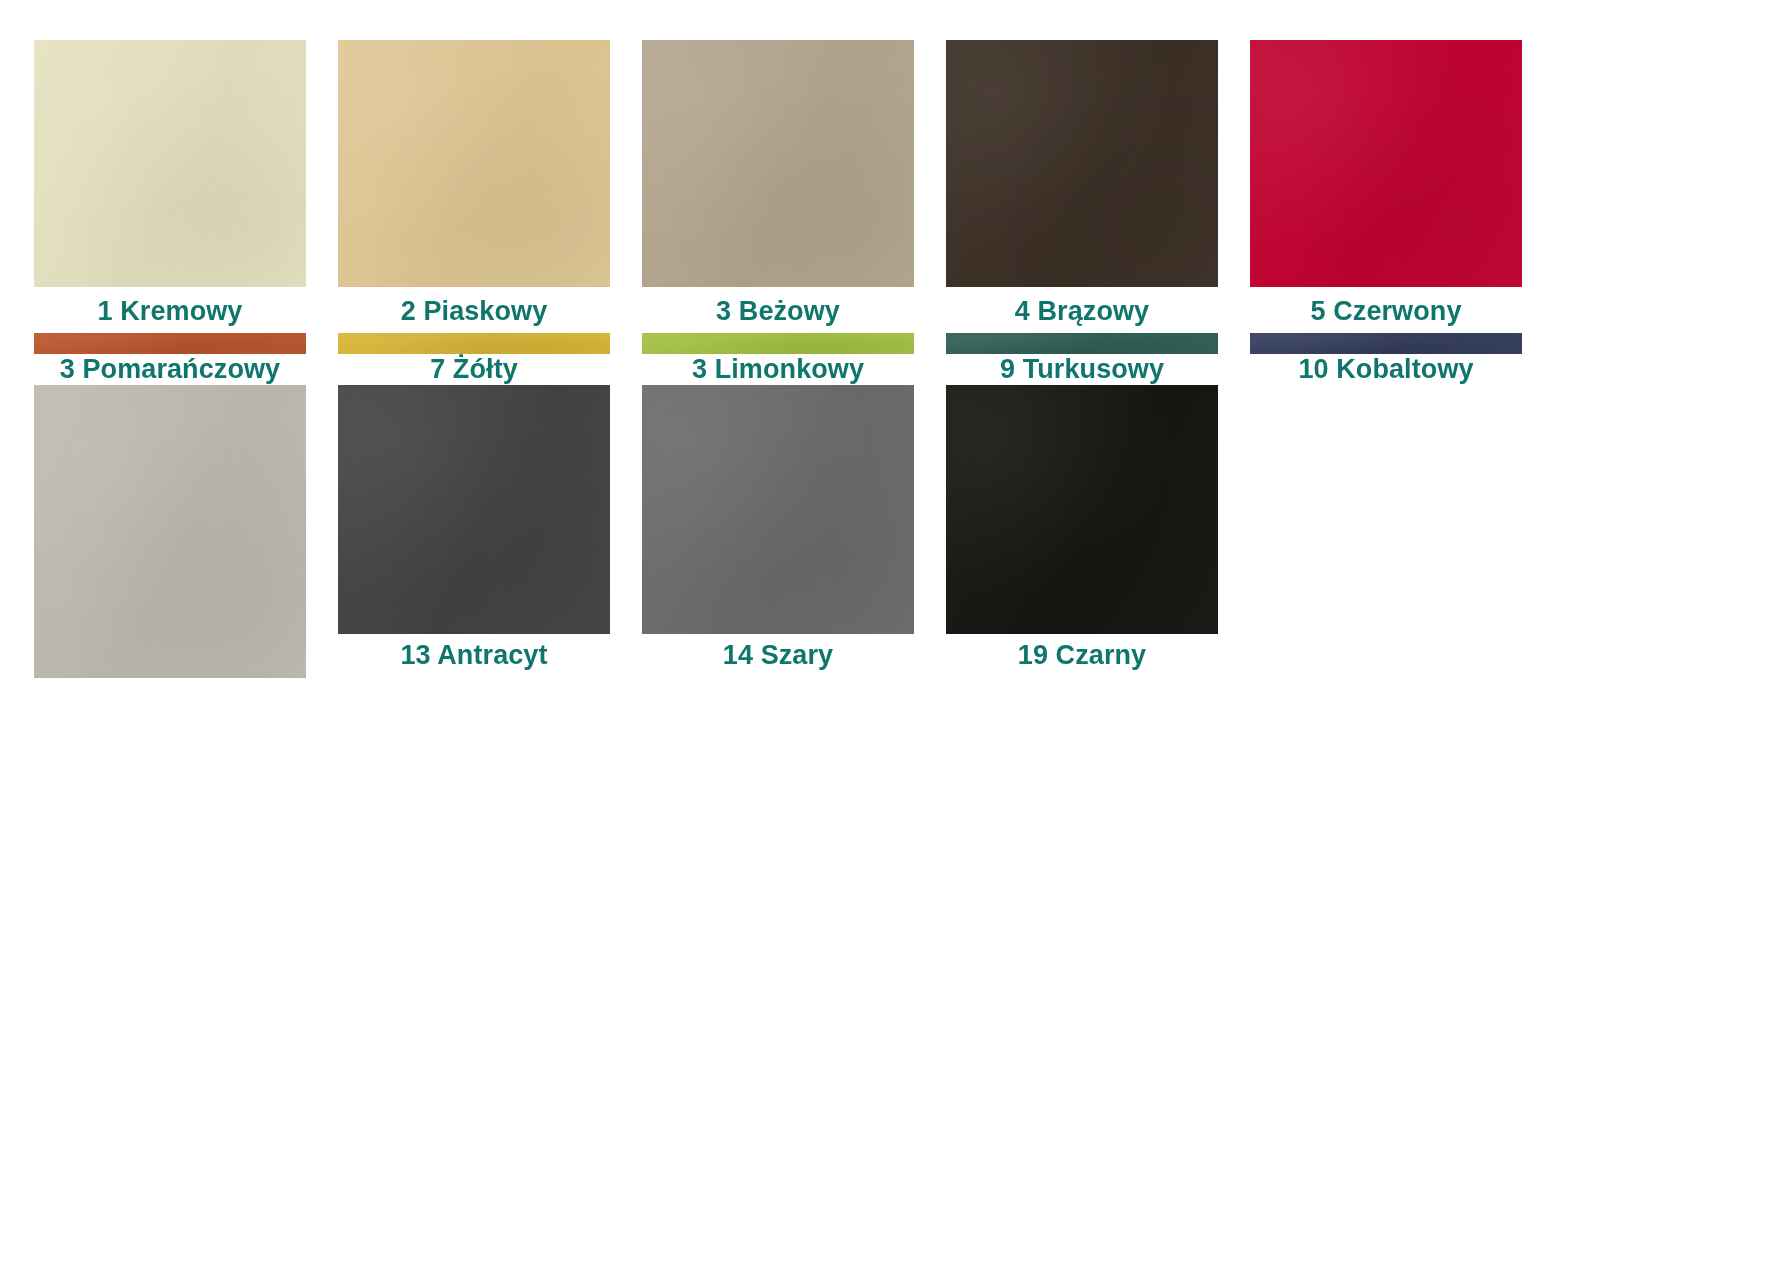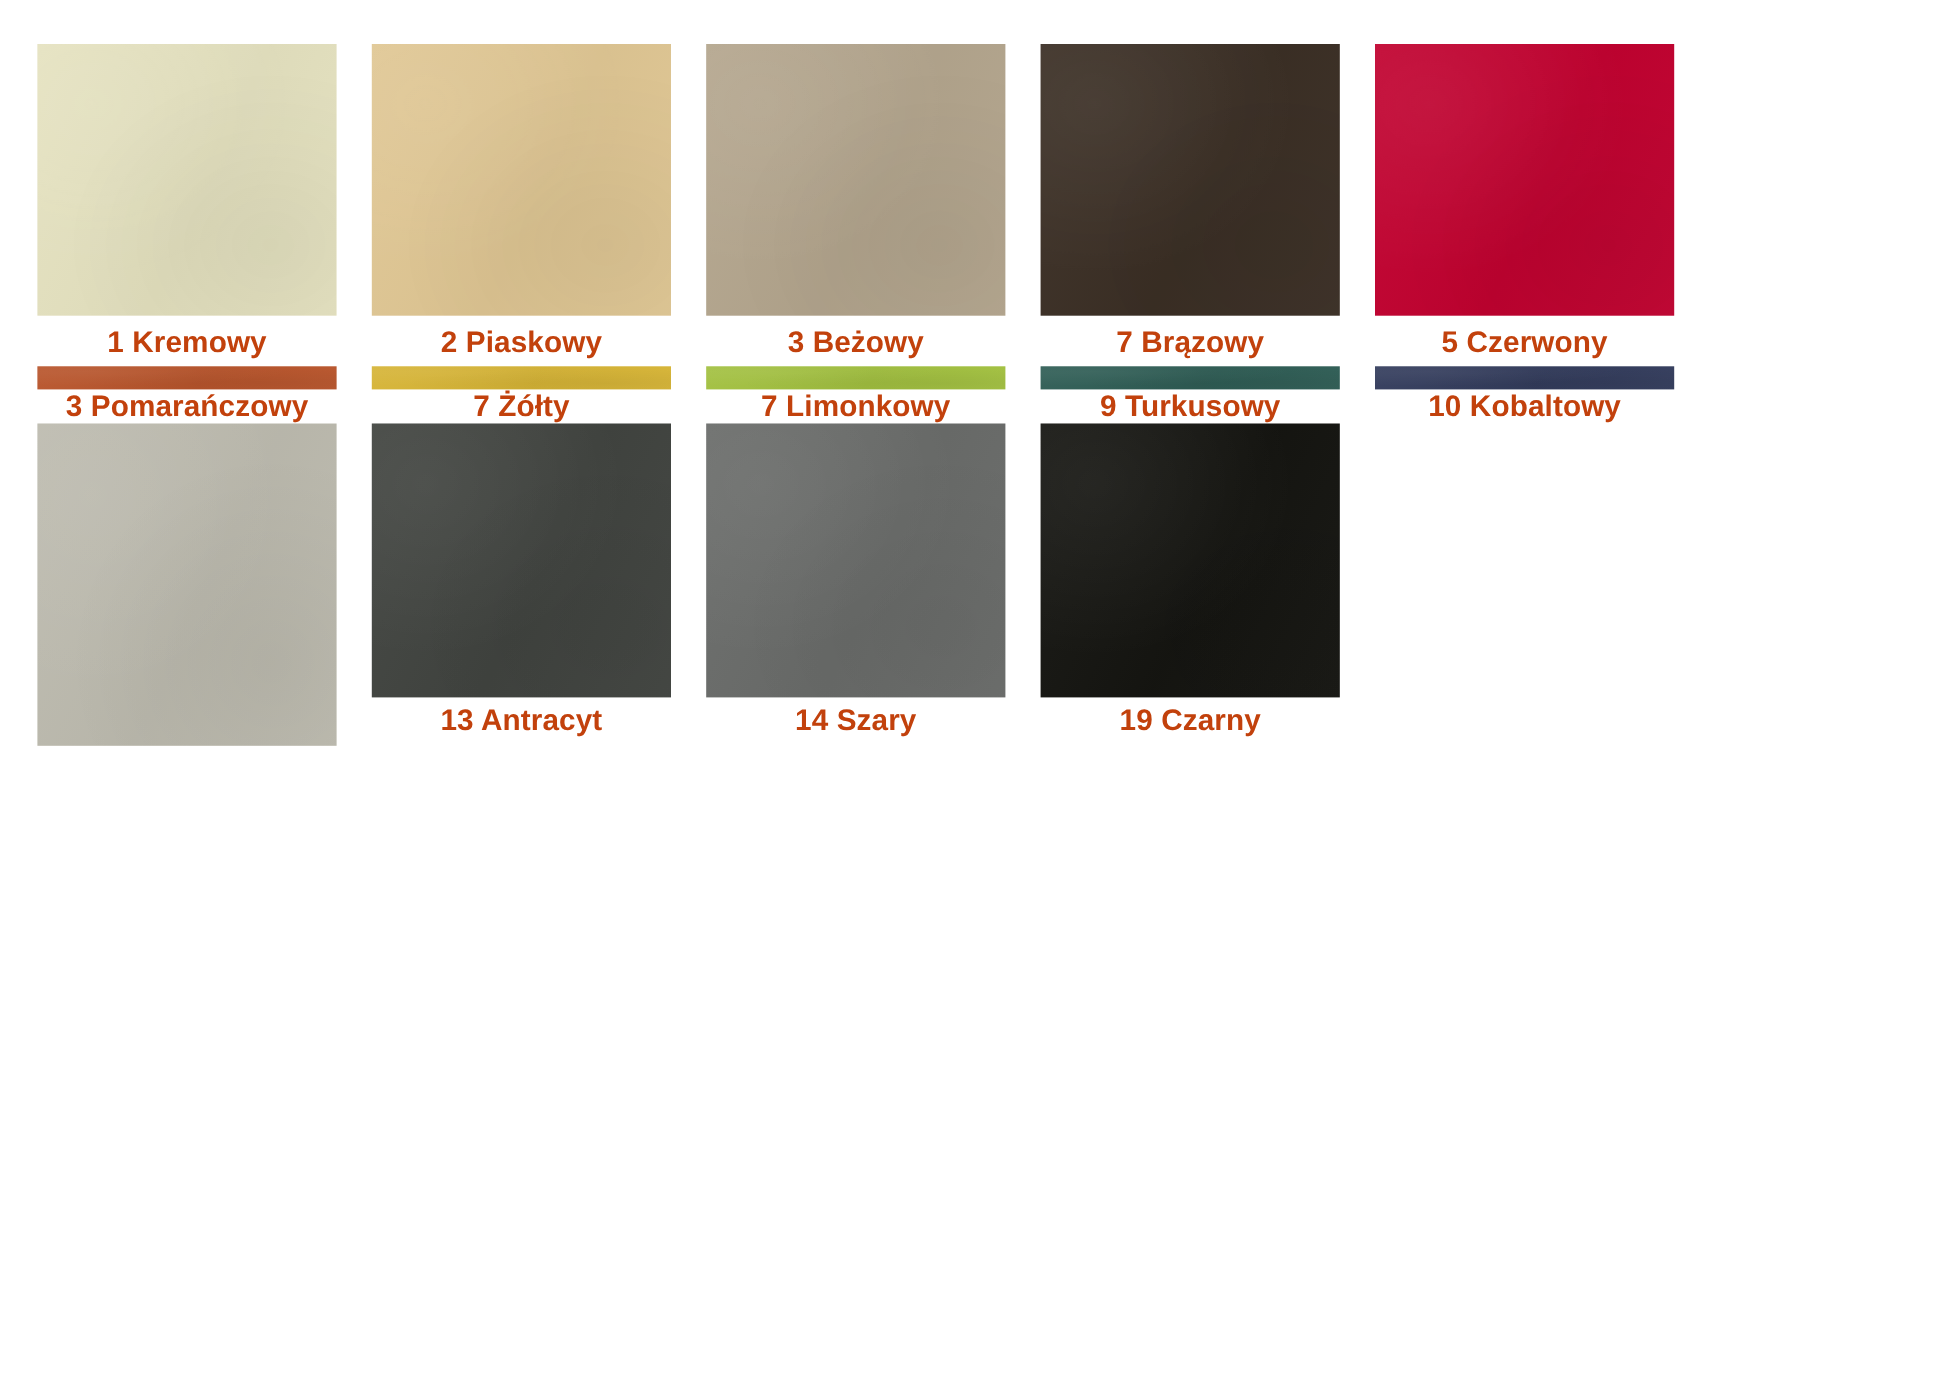--- a/index.html
+++ b/index.html
@@ -57,21 +57,21 @@
     mix-blend-mode: normal;
   }
   .swatch-label {
     width: 272px;
     height: 52px;
     display: flex;
     align-items: center;
     justify-content: center;
     font-size: 27px;
     font-weight: bold;
-    color: #c2410c;
+    color: #0f766e;
     letter-spacing: 0.1px;
     white-space: nowrap;
   }
   .row-1 .swatch-label { padding-top: 2px; }
 </style>
 </head>
 <body>
 
 <div id="palette-board">
   <div class="palette-grid">
@@ -82,37 +82,37 @@
       <div class="swatch-cell row-1">
         <div class="swatch-chip" style="background-color: rgb(224, 199, 148);"></div>
         <div class="swatch-label">2 Piaskowy</div>
       </div>
       <div class="swatch-cell row-1">
         <div class="swatch-chip" style="background-color: rgb(180, 166, 142);"></div>
         <div class="swatch-label">3 Beżowy</div>
       </div>
       <div class="swatch-cell row-1">
         <div class="swatch-chip" style="background-color: rgb(59, 47, 37);"></div>
-        <div class="swatch-label">7 Brązowy</div>
+        <div class="swatch-label">4 Brązowy</div>
       </div>
       <div class="swatch-cell row-1">
         <div class="swatch-chip" style="background-color: rgb(193, 2, 48);"></div>
         <div class="swatch-label">5 Czerwony</div>
       </div>
       <div class="swatch-cell row-2">
         <div class="swatch-chip" style="background-color: rgb(184, 85, 44);"></div>
         <div class="swatch-label">3 Pomarańczowy</div>
       </div>
       <div class="swatch-cell row-2">
         <div class="swatch-chip" style="background-color: rgb(214, 180, 54);"></div>
         <div class="swatch-label">7 Żółty</div>
       </div>
       <div class="swatch-cell row-2">
         <div class="swatch-chip" style="background-color: rgb(162, 192, 64);"></div>
-        <div class="swatch-label">7 Limonkowy</div>
+        <div class="swatch-label">3 Limonkowy</div>
       </div>
       <div class="swatch-cell row-2">
         <div class="swatch-chip" style="background-color: rgb(47, 93, 85);"></div>
         <div class="swatch-label">9 Turkusowy</div>
       </div>
       <div class="swatch-cell row-2">
         <div class="swatch-chip" style="background-color: rgb(51, 60, 92);"></div>
         <div class="swatch-label">10 Kobaltowy</div>
       </div>
       <div class="swatch-cell row-3">

